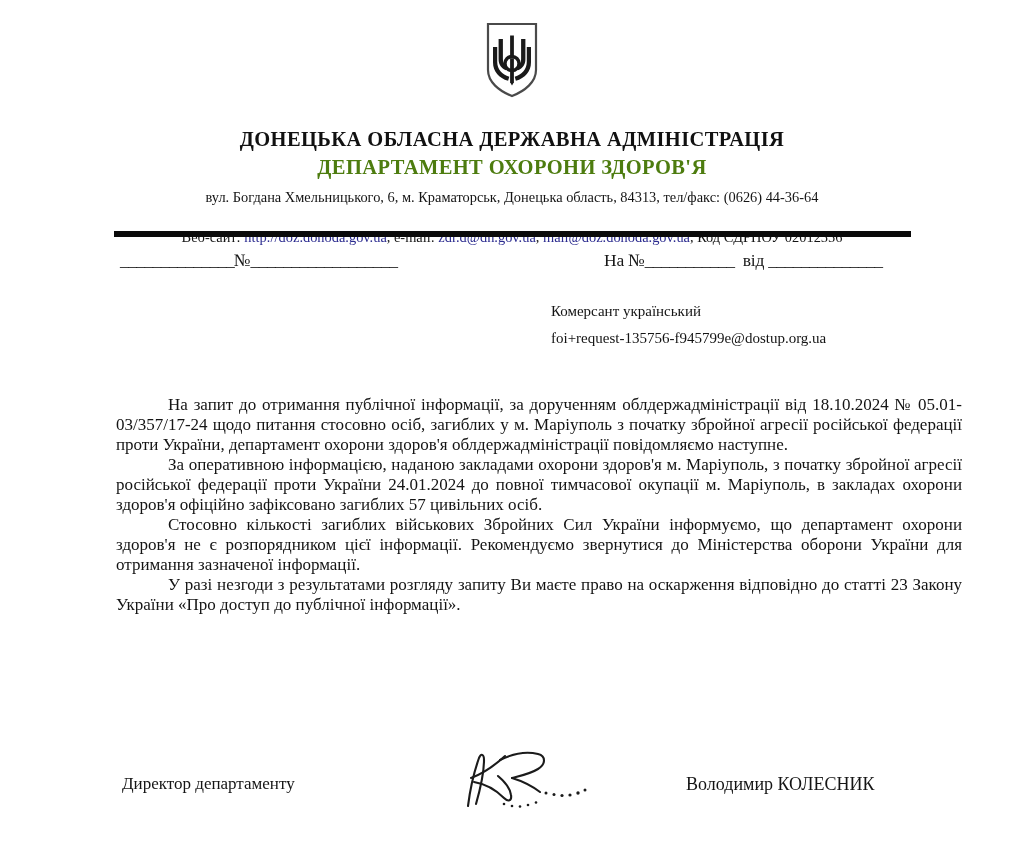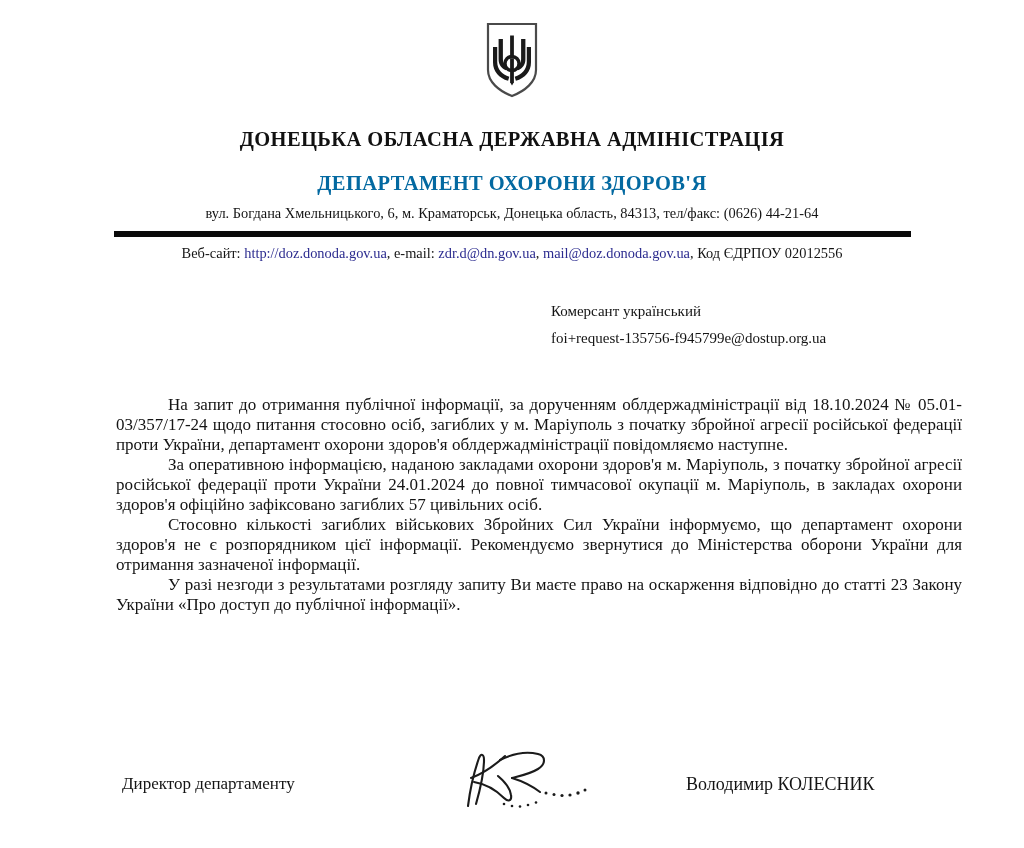--- a/index.html
+++ b/index.html
@@ -51,22 +51,22 @@
     font-weight: bold;
     letter-spacing: 0.4px;
     line-height: 26px;
     color: #111;
   }
   .org-line-2 {
     font-size: 20.5px;
     font-weight: bold;
     letter-spacing: 0.4px;
     line-height: 26px;
-    color: #0369a1;
-    margin-top: 18px;
+    color: #4d7c0f;
+    margin-top: 2px;
   }
   .addr-line {
     font-size: 14.4px;
     line-height: 21px;
     margin-top: 7px;
     color: #141414;
   }
   .web-line {
     font-size: 14.4px;
     line-height: 21px;
@@ -193,28 +193,36 @@
           <path d="M41.8 25.0 h4.2 v15.2 c0 9.4 -6.0 15.8 -15.1 18.6 l-1.2 -4.1 c7.3 -2.3 12.1 -7.3 12.1 -14.9 z"></path>
           <path d="M20.0 41.5 a7 7 0 0 1 14 0 a7 7 0 0 1 -14 0 z" fill="none" stroke="#1a1a1a" stroke-width="3.4"></path>
         </g>
       </svg>
     </span>
   </div>
 
   <div class="letterhead">
     <div class="org-line-1">ДОНЕЦЬКА ОБЛАСНА ДЕРЖАВНА АДМІНІСТРАЦІЯ</div>
     <div class="org-line-2">ДЕПАРТАМЕНТ ОХОРОНИ ЗДОРОВ'Я</div>
-    <div class="addr-line">вул. Богдана Хмельницького, 6, м. Краматорськ, Донецька область, 84313, тел/факс: (0626) 44-21-64</div>
+    <div class="addr-line">вул. Богдана Хмельницького, 6, м. Краматорськ, Донецька область, 84313, тел/факс: (0626) 44-36-64</div>
     <div class="web-line">
       <span>Веб-сайт: </span><span class="lnk">http://doz.donoda.gov.ua</span><span>, e-mail: </span><span class="lnk">zdr.d@dn.gov.ua</span><span>, </span><span class="lnk">mail@doz.donoda.gov.ua</span><span>, Код ЄДРПОУ </span><span>02012556</span>
     </div>
   </div>
 
   <div class="thick-rule"></div>
 
+  <div class="ref-row">
+    <div class="ref-left">
+      <span class="blank">______________</span><span>№</span><span class="blank">__________________</span>
+    </div>
+    <div class="ref-right">
+      <span>На №</span><span class="blank">___________</span>&nbsp;&nbsp;<span>від</span>&nbsp;<span class="blank">______________</span>
+    </div>
+  </div>
 
   <div class="addressee">
     <div>Комерсант український</div>
     <div class="email">foi+request-135756-f945799e@dostup.org.ua</div>
   </div>
 
   <div class="body-text">
     <p>На запит до отримання публічної інформації, за дорученням облдержадміністрації від 18.10.2024 № 05.01-03/357/17-24 щодо питання стосовно осіб, загиблих у м. Маріуполь з початку збройної агресії російської федерації проти України, департамент охорони здоров'я облдержадміністрації повідомляємо наступне.</p>
     <p>За оперативною інформацією, наданою закладами охорони здоров'я м. Маріуполь, з початку збройної агресії російської федерації проти України 24.01.2024 до повної тимчасової окупації м. Маріуполь, в закладах охорони здоров'я офіційно зафіксовано загиблих 57 цивільних осіб.</p>
     <p>Стосовно кількості загиблих військових Збройних Сил України інформуємо, що департамент охорони здоров'я не є розпорядником цієї інформації. Рекомендуємо звернутися до Міністерства оборони України для отримання зазначеної інформації.</p>

